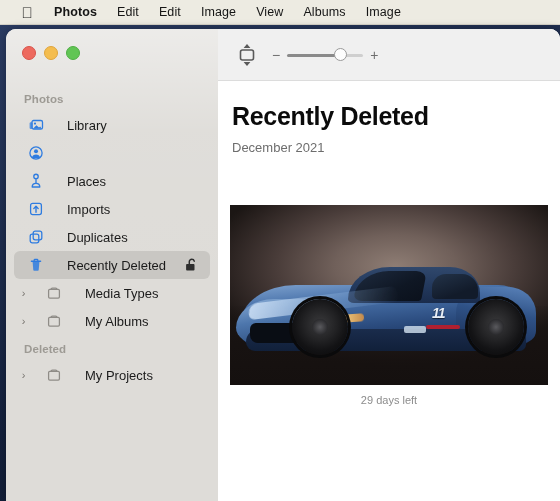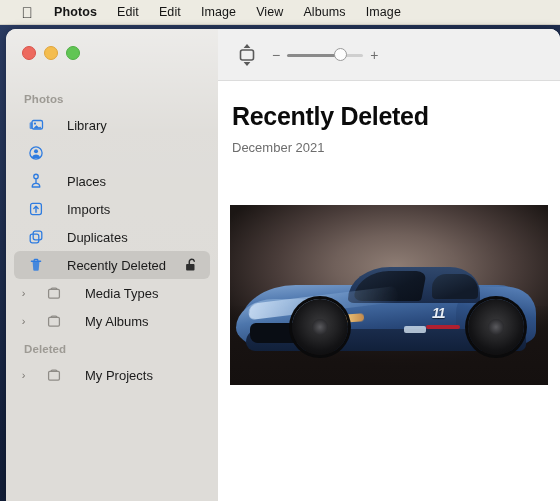--- a/index.html
+++ b/index.html
@@ -593,18 +593,19 @@
               <div class="redstripe"></div>
               <div class="number">11</div>
               <div class="wheel front">
                   <div class="hub"></div>
                 </div>
               <div class="wheel rear">
                   <div class="hub"></div>
                 </div>
             </div>
           </div>
+          <div id="photo-caption">29 days left</div>
         </div>
       </div>
     </div>
 
   </div>
 </div>
 
 </body></html>

